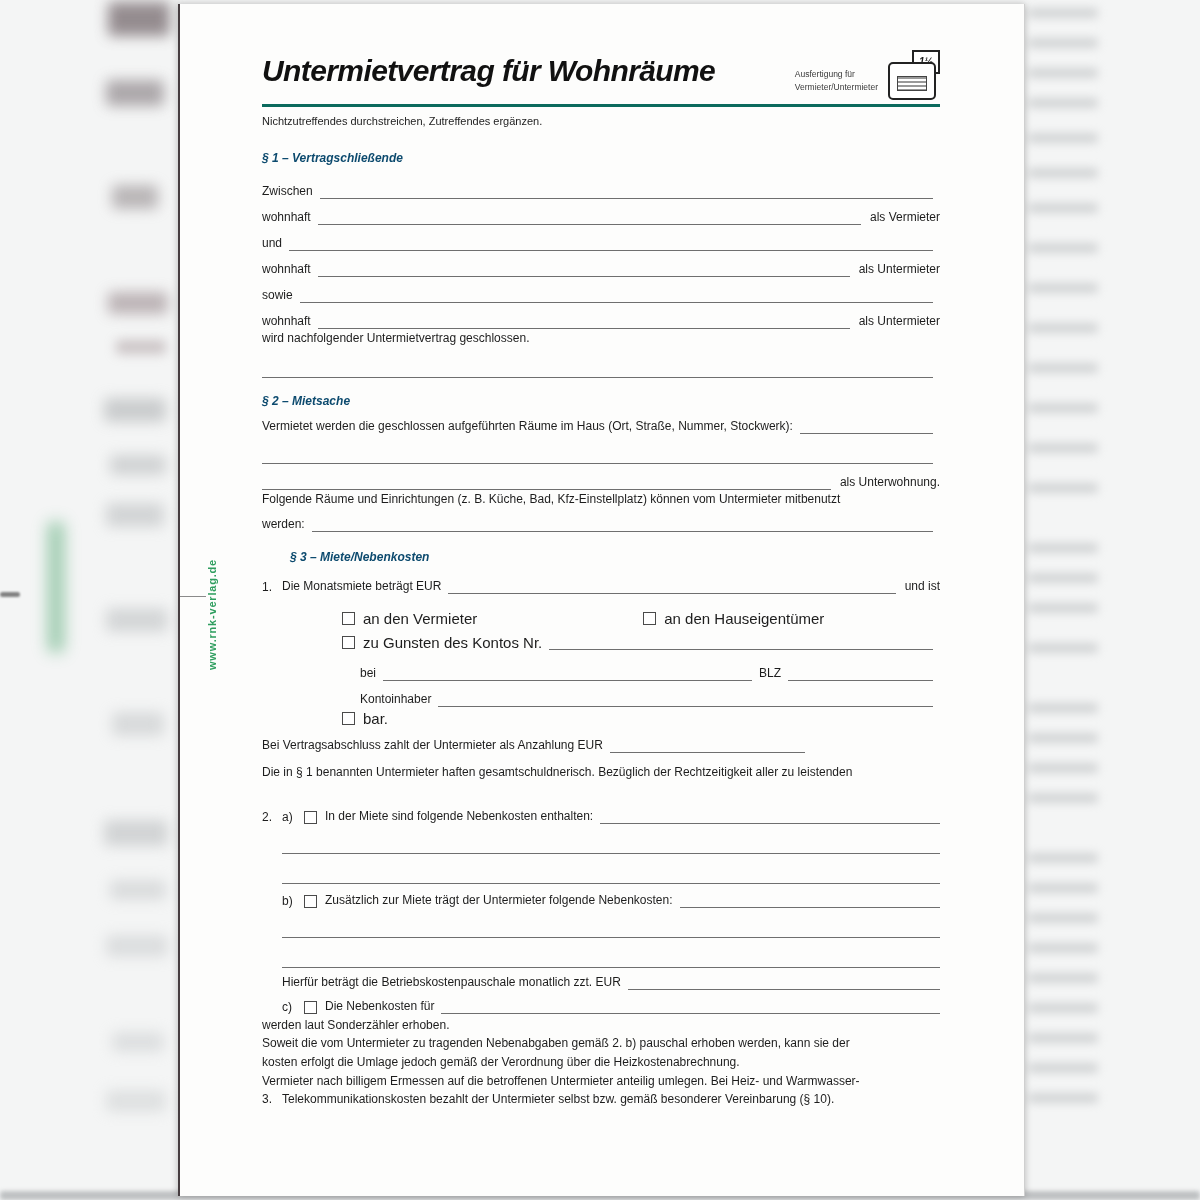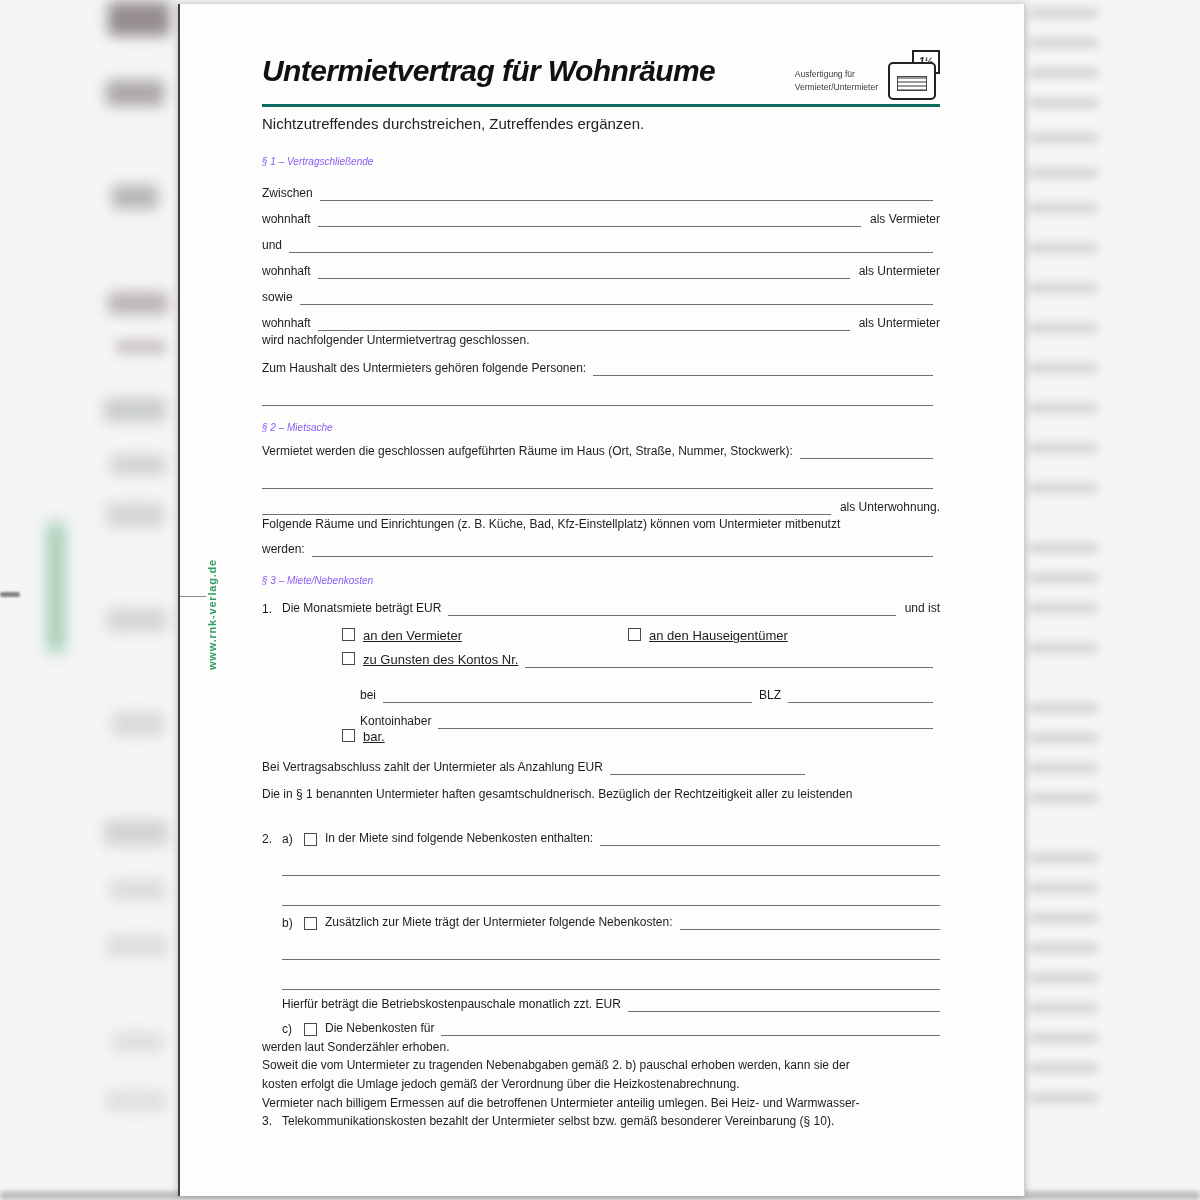--- a/index.html
+++ b/index.html
@@ -20,34 +20,34 @@
     color:#111;flex:1;line-height:1.1;}
   .edition-note{font-size:8.5px;color:#3a3a3a;line-height:1.5;margin:14px 10px 0 0;white-space:nowrap;}
   .copybadge{position:relative;width:52px;height:50px;flex:none;margin-top:-4px;}
   .badge-page{position:absolute;right:0;top:0;width:24px;height:20px;border:2px solid #222;
     background:#fff;font-size:10px;font-weight:700;font-style:italic;text-align:center;line-height:19px;}
   .badge-device{position:absolute;left:0;top:12px;width:44px;height:34px;border:2px solid #222;
     border-radius:5px;background:#fff;}
   .badge-stripes{position:absolute;left:7px;top:12px;width:28px;height:13px;border:1px solid #444;
     background:repeating-linear-gradient(#999 0 2px,#fff 2px 4px);}
   .rule-teal{height:3px;background:#0b6a5d;margin-top:4px;}
-  .instruction{font-size:15px;margin-top:8px;color:#222;}
-
-  .sec-head{font-size:10px;font-weight:400;font-style:italic;color:#8b5cf6;margin-top:0;}
-  .h1{margin-top:24px;} .h2{margin-top:16px;} .h3{margin-top:18px;}
+  .instruction{font-size:11px;margin-top:8px;color:#222;}
+
+  .sec-head{font-size:12px;font-weight:700;font-style:italic;color:#0c4a6e;margin-top:0;}
+  .h1{margin-top:24px;} .h2{margin-top:16px;} .h3{margin-top:18px;margin-left:28px;}
 
   .frow{display:flex;align-items:flex-end;height:26px;font-size:12px;}
   .frow .lbl{white-space:nowrap;padding-bottom:1px;}
   .fill{flex:1;border-bottom:1px solid #6f6f6f;margin:0 7px;height:15px;} .tail{margin-left:2px;}
   .plain{font-size:12px;line-height:1.55;}
   .mt6{margin-top:0;} .mt10{margin-top:10px;} .mt12{margin-top:12px;} .mt16{margin-top:16px;}
 
   .cb{display:inline-block;width:11px;height:11px;border:1.3px solid #4a4a4a;background:#fff;
     vertical-align:-1px;margin-right:8px;flex:none;}
-  .optrow{display:flex;align-items:flex-start;height:24px;font-size:13px;padding-left:80px;text-decoration:underline;}
+  .optrow{display:flex;align-items:center;height:24px;font-size:15px;padding-left:80px;}
   .optrow .opt2{margin-left:166px;}
   .indent1{padding-left:98px;}
   .item{display:flex;align-items:flex-end;font-size:12px;}
   .no{width:20px;flex:none;} .sub{width:22px;flex:none;}
   .contline{height:30px;display:flex;align-items:flex-end;}
   .contline .fill{margin-left:20px;margin-right:0;}
 
   .side-url{position:absolute;left:26px;top:542px;height:124px;writing-mode:vertical-rl;
     transform:rotate(180deg);font-size:11px;font-weight:700;color:#2f9e5f;letter-spacing:.8px;
     filter:blur(.3px);}
@@ -155,24 +155,20 @@
           <span class="lbl">sowie</span>
           <span class="fill"></span>
         </div>
         <div class="frow">
           <span class="lbl">wohnhaft</span>
           <span class="fill"></span>
           <span class="lbl tail">als Untermieter</span>
         </div>
       </div>
       <div class="plain mt6">wird nachfolgender Untermietvertrag geschlossen.</div>
-      <div class="frow">
-        <span class="lbl">Zum Haushalt des Untermieters gehören folgende Personen:</span>
-        <span class="fill"></span>
-      </div>
       <div class="frow" style="height:30px">
         <span class="fill" style="margin-left:0"></span>
       </div>
 
       <div class="sec-head h2">§ 2 – Mietsache</div>
       <div class="frow mt6">
         <span class="lbl">Vermietet werden die geschlossen aufgeführten Räume im Haus (Ort, Straße, Nummer, Stockwerk):</span>
         <span class="fill"></span>
       </div>
       <div class="frow" style="height:30px">

